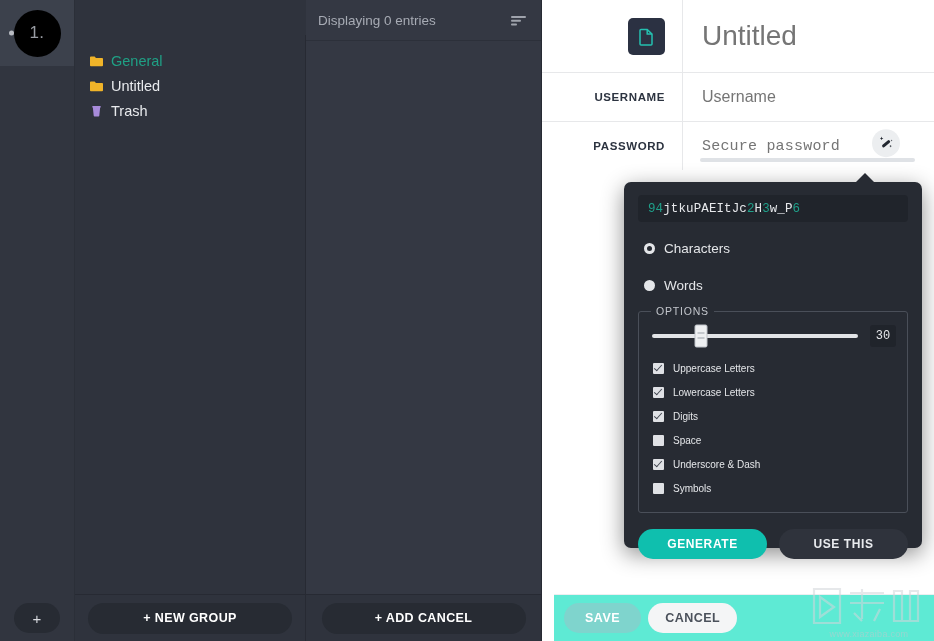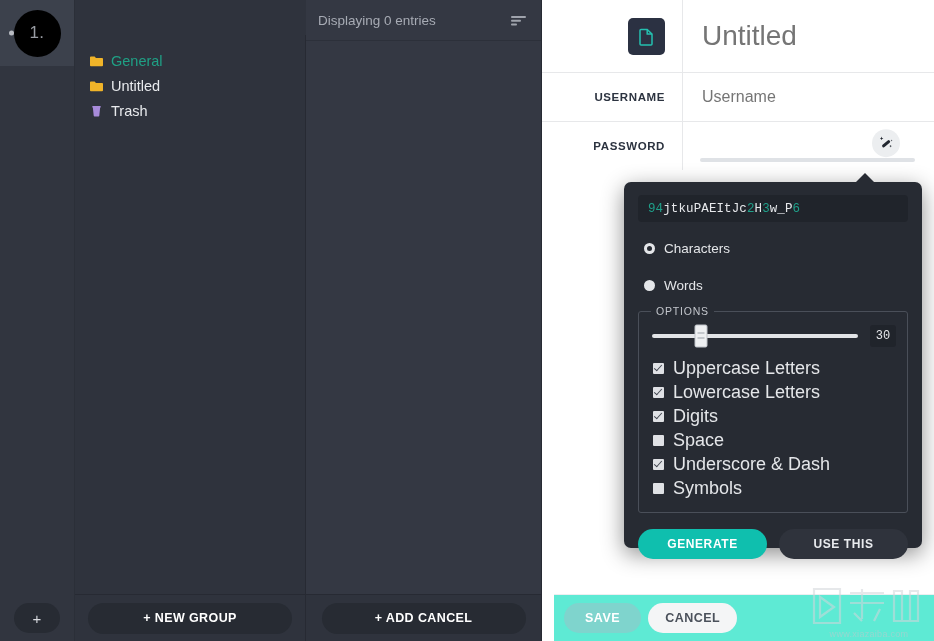--- a/index.html
+++ b/index.html
@@ -503,21 +503,21 @@
   }
   .checkbox.on::after {
     content: "";
     position: absolute;
     left: 3px; top: 0px;
     width: 3px; height: 7px;
     border: solid #40454f;
     border-width: 0 1.6px 1.6px 0;
     transform: rotate(42deg);
   }
-  .check-label { color: #e4e6e9; font-size: 18px; }
+  .check-label { color: #e4e6e9; font-size: 10px; }
 
   .gen-actions {
     display: flex;
     gap: 12px;
     margin-top: 16px;
   }
   .gen-btn {
     flex: 1;
     height: 30px;
     border-radius: 15px;
@@ -632,20 +632,21 @@
       <div class="detail-row">
         <div class="row-label">USERNAME</div>
         <div class="row-field">
           <input class="text-input" type="text" placeholder="Username" style="">
         </div>
       </div>
 
       <div class="detail-row pw-row">
         <div class="row-label">PASSWORD</div>
         <div class="pw-field-wrap">
+          <input class="pw-input" type="text" placeholder="Secure password" style="">
           <div class="pw-underline"></div>
           <button class="wand-btn">
             <svg width="16" height="16" viewBox="0 0 16 16">
               <rect x="3.4" y="7.2" width="9.5" height="3" rx="1.4" transform="rotate(-40 8 8.7)" fill="#222730"></rect>
               <path d="M3.6 1.4l.5 1.3 1.3.5-1.3.5-.5 1.3-.5-1.3-1.3-.5 1.3-.5z" fill="#222730"></path>
               <path d="M12.6 9.6l.35.95.95.35-.95.35-.35.95-.35-.95-.95-.35.95-.35z" fill="#222730"></path>
               <path d="M13.6 4.3l.25.7.7.25-.7.25-.25.7-.25-.7-.7-.25.7-.25z" fill="#222730"></path>
             </svg>
           </button>
         </div>

